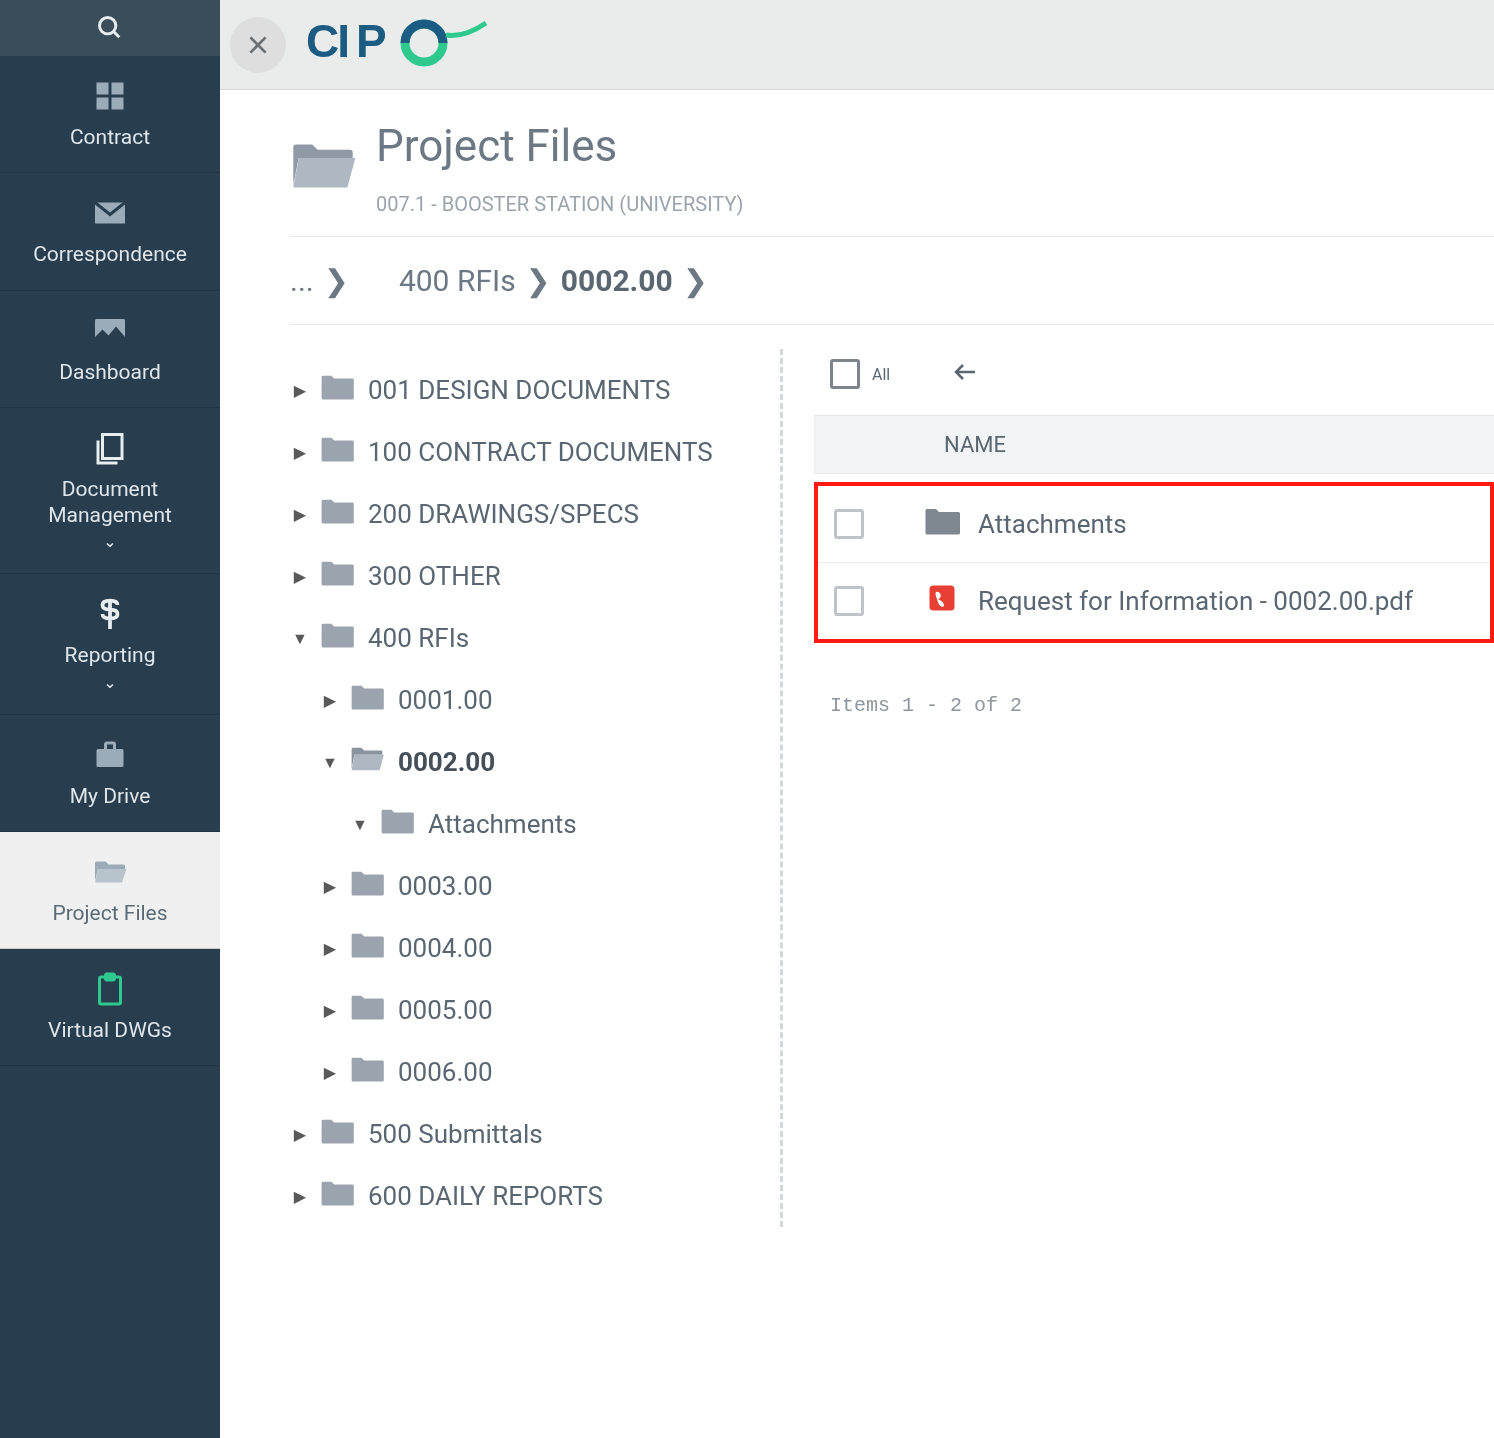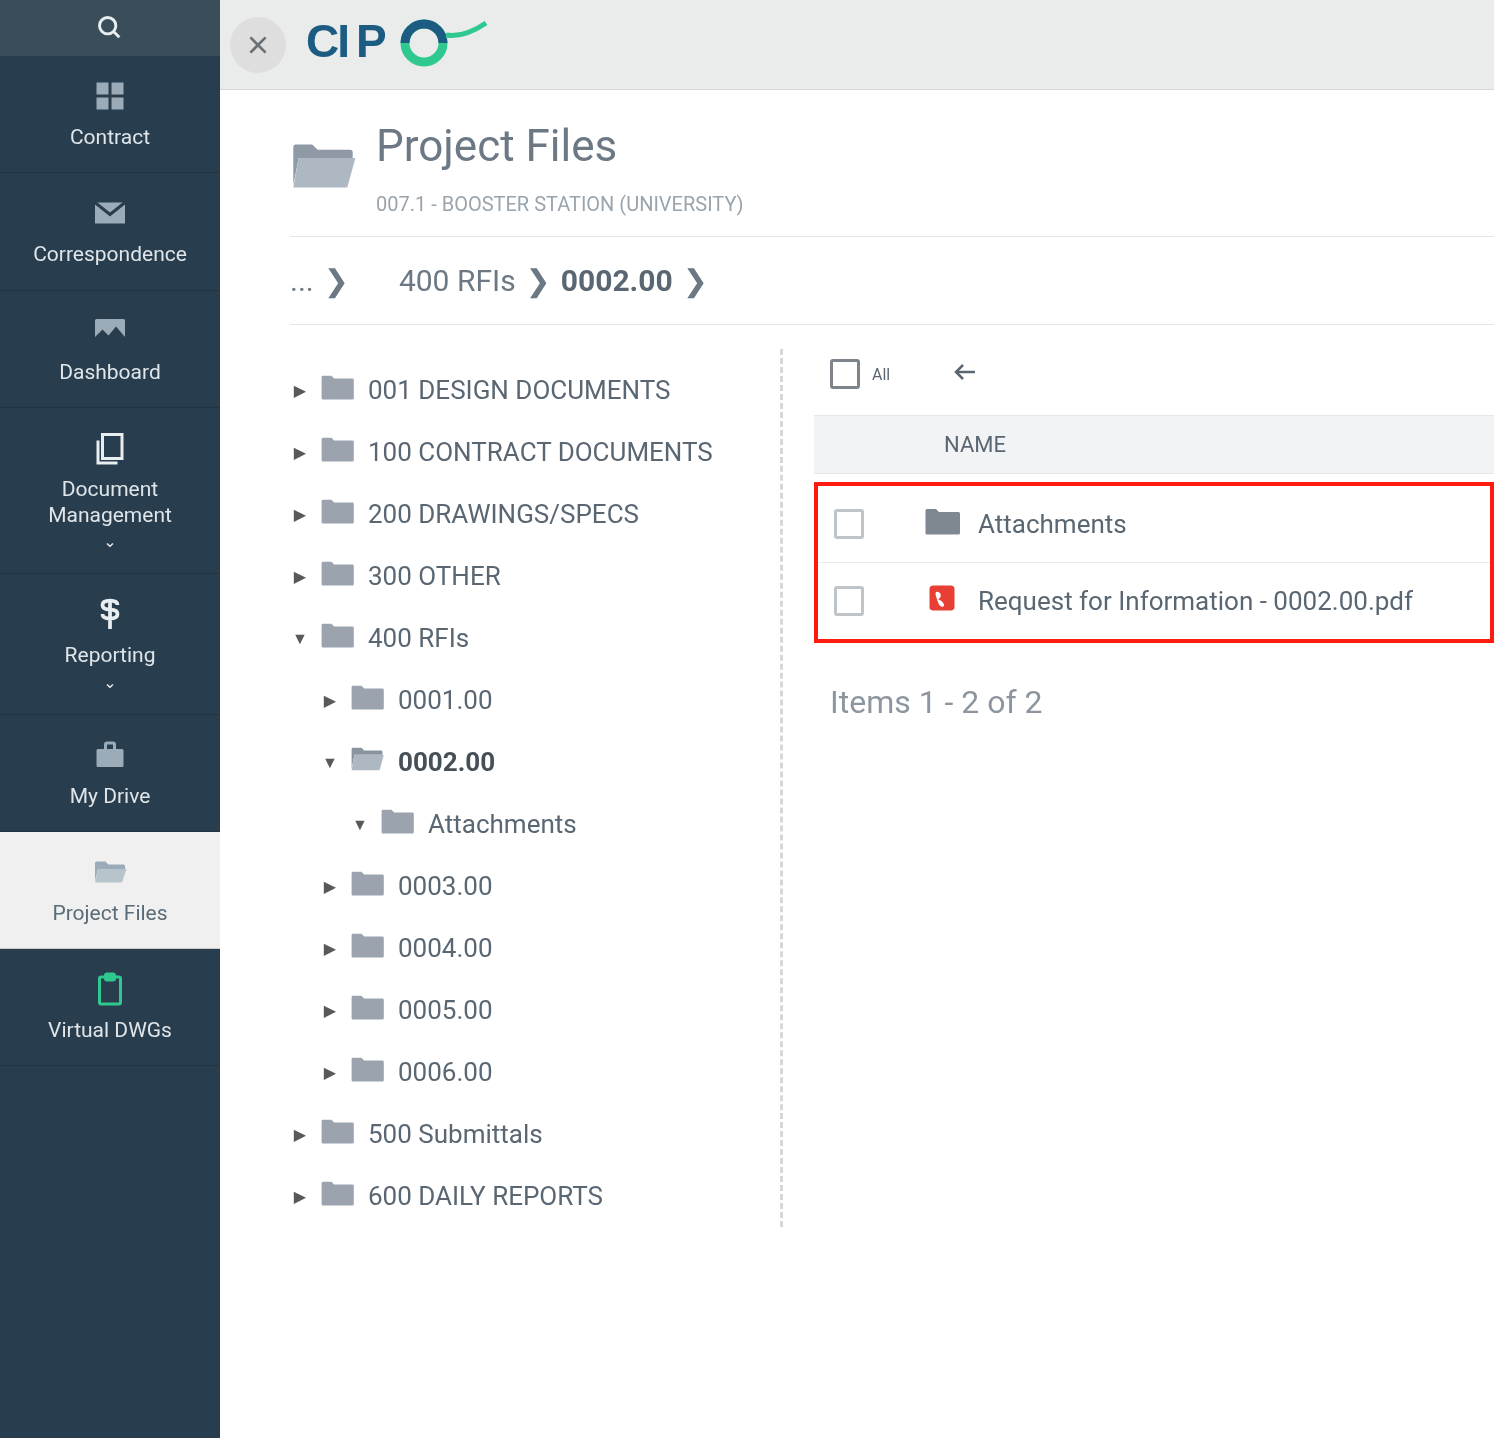--- a/index.html
+++ b/index.html
@@ -181,23 +181,24 @@
   .file-row:last-child { border-bottom:none;align-items:center; }
   .file-row .chk2 {
     width: 30px; height: 30px;
     border: 3px solid #bfc4c8;
     border-radius:3px;
     margin-right: 60px;
     cursor:pointer;
   }
   .file-row .ficon { width: 36px; height: 30px; margin-right: 18px; flex-shrink:0; }
   .items-count {
-    padding: 40px 0 0 16px;
-    font-size: 32px;
+    padding: 51px 0 0 16px;
+    font-size: 20px;
     color:#8d969e;
+    font-family:Liberation Mono, monospace;
   }
 </style>
 </head>
 <body>
 
 <div class="sidebar">
   <div class="sidebar-search">
     <svg width="28" height="28" viewBox="0 0 24 24" fill="none" stroke="#e8edf0" stroke-width="2.5">
         <circle cx="10" cy="10" r="7"></circle>
         <line x1="20" y1="20" x2="15" y2="15"></line>

